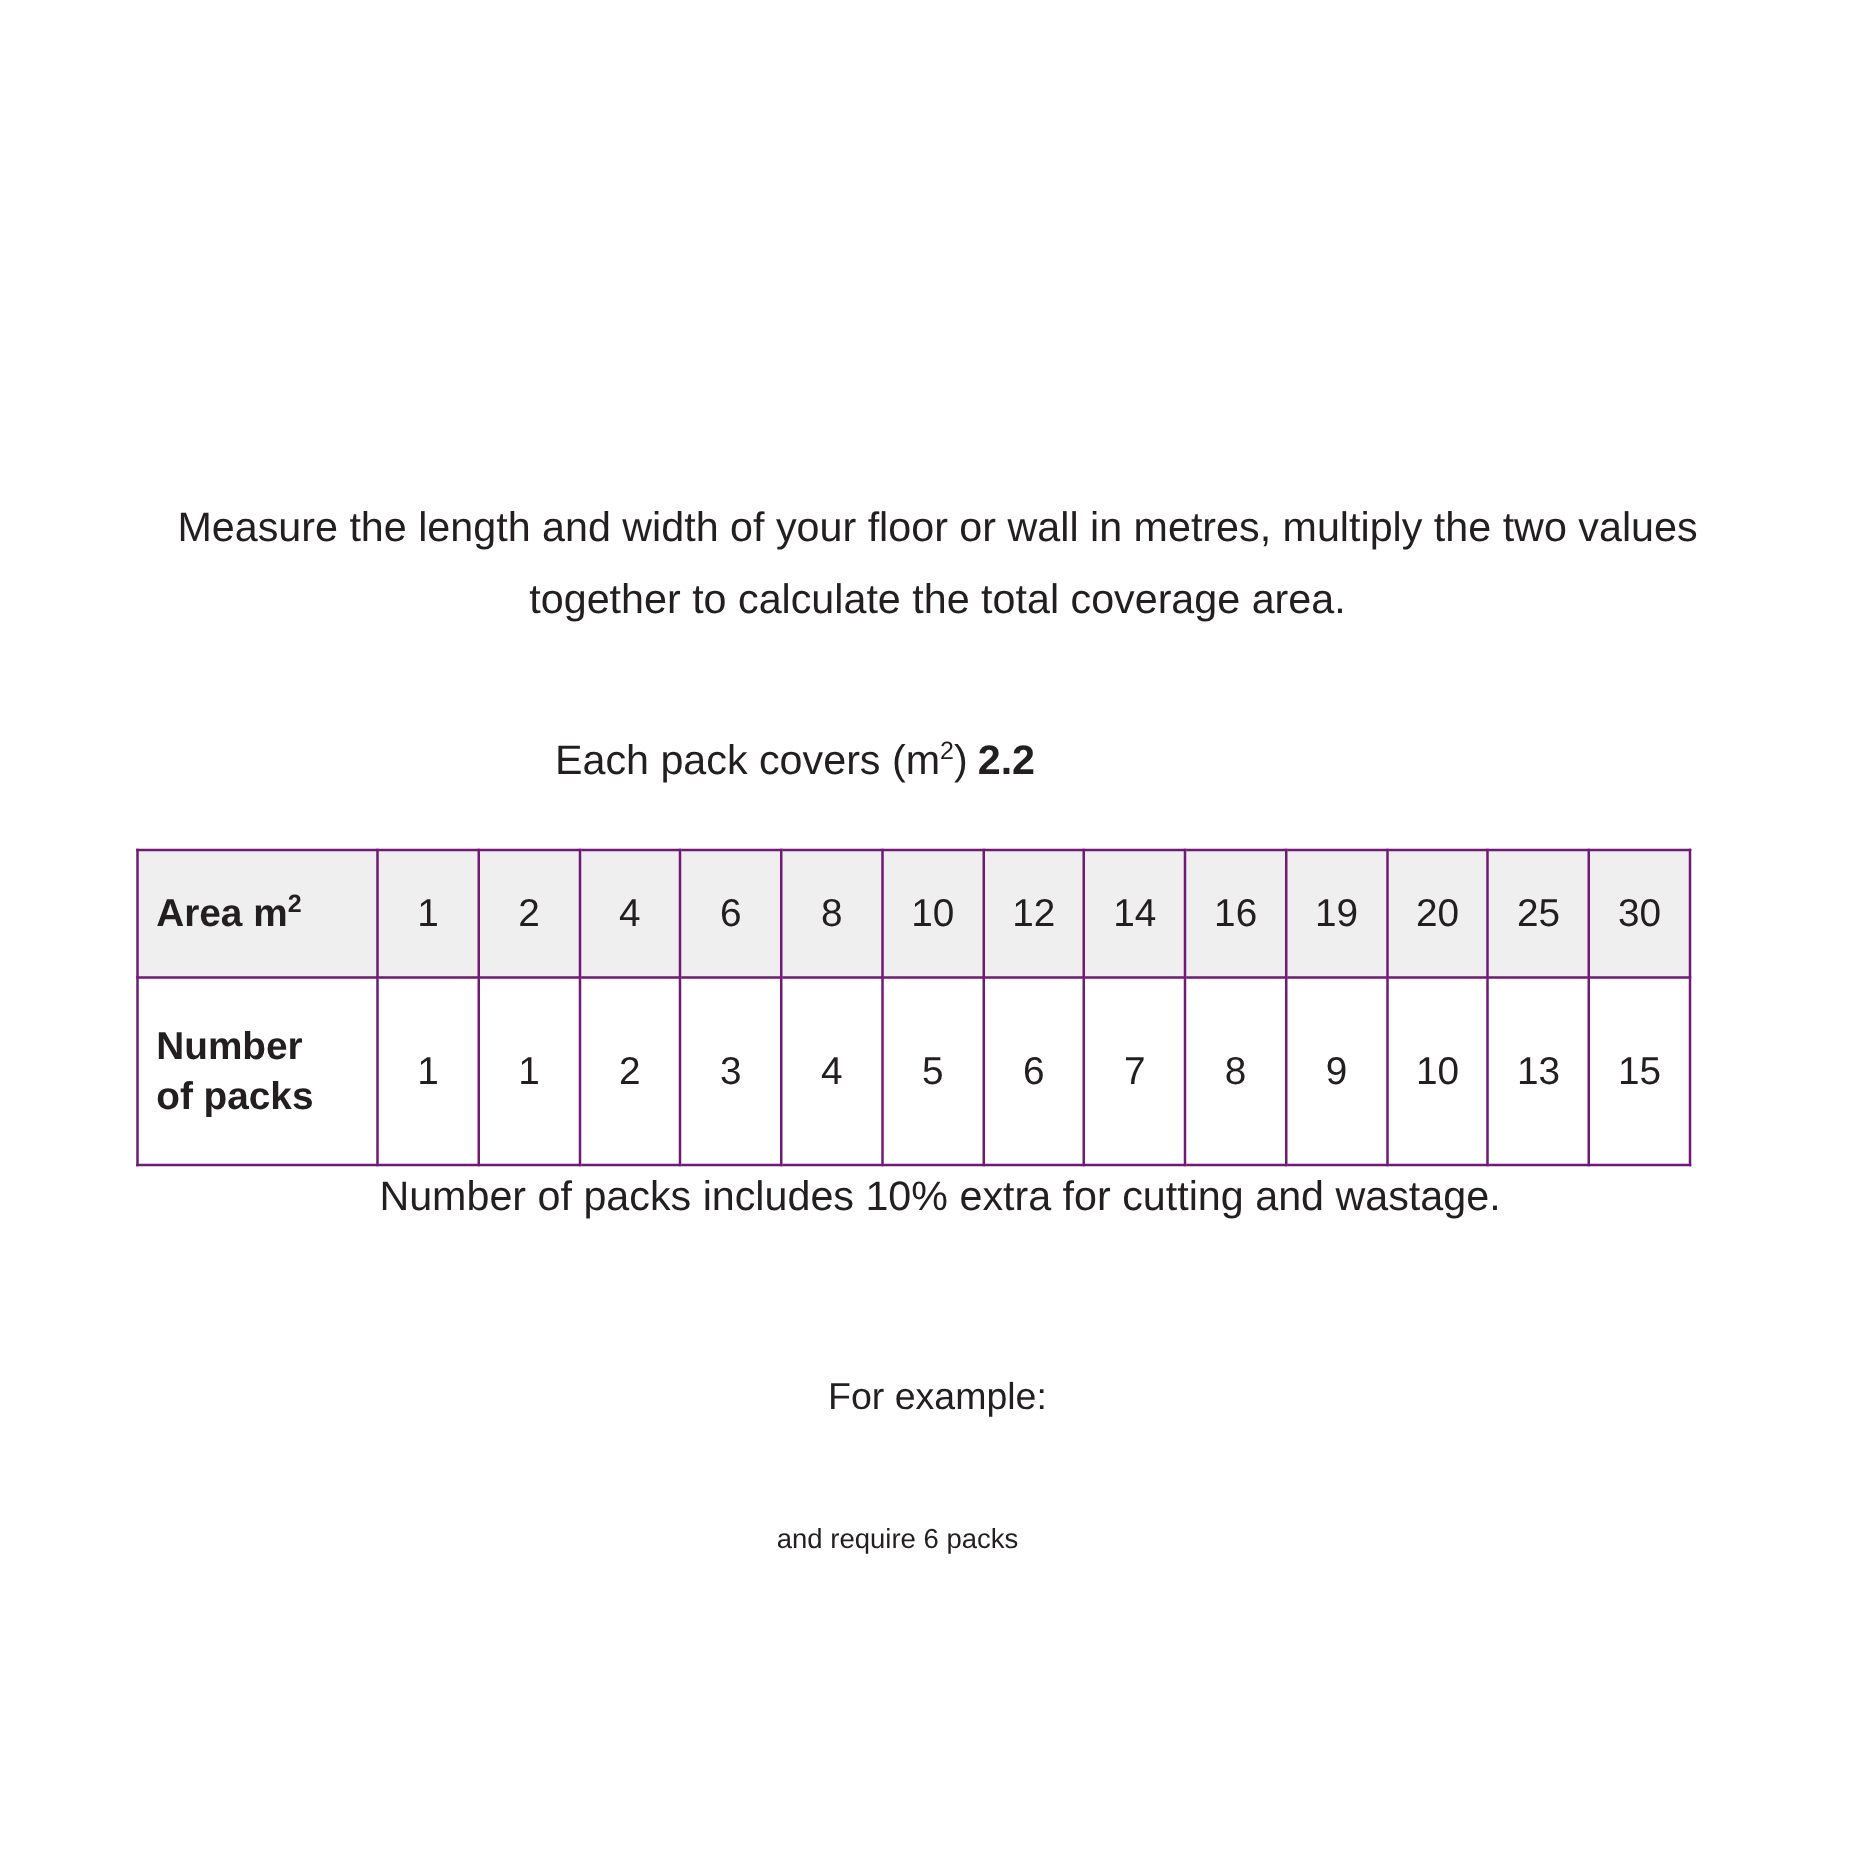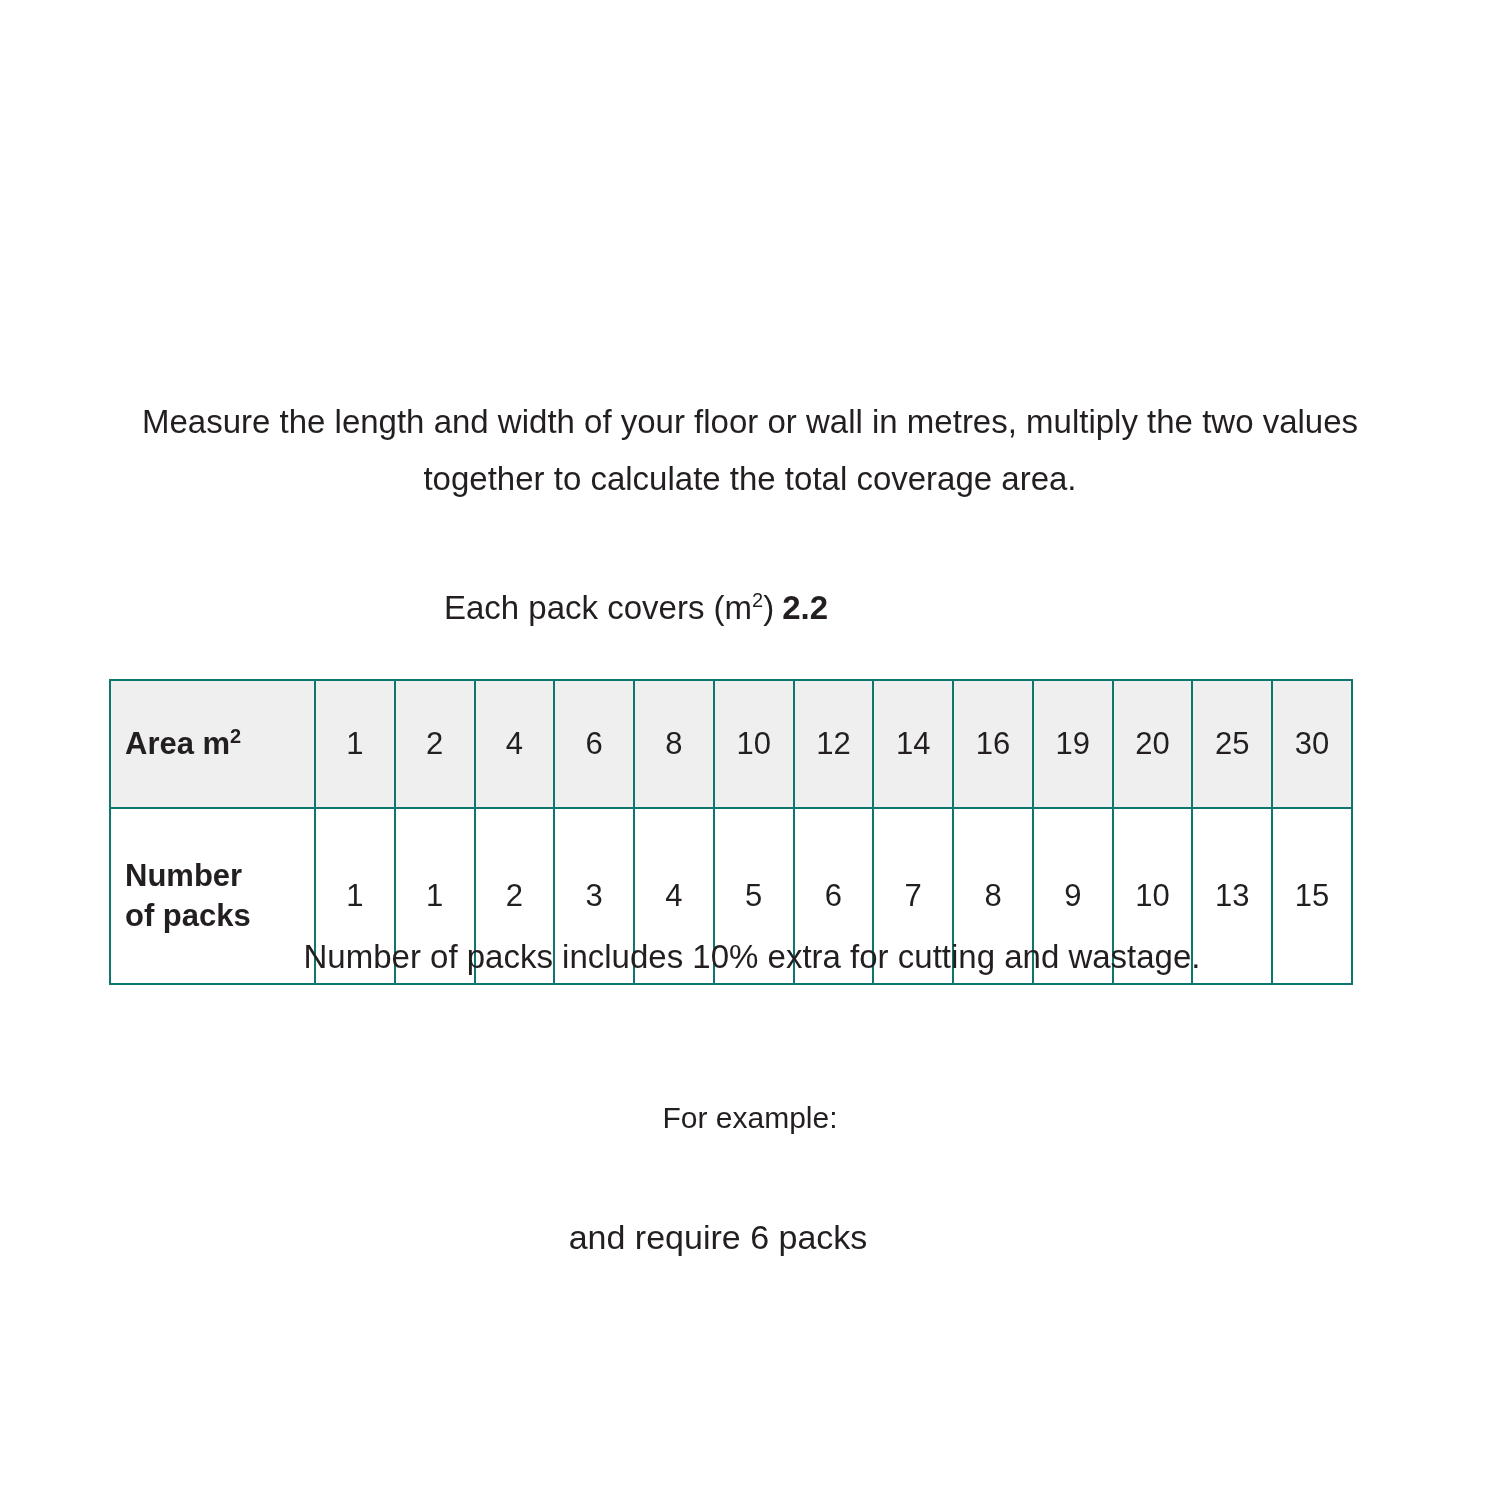--- a/index.html
+++ b/index.html
@@ -65,26 +65,26 @@
     top: 679px;
     left: 109px;
     width: 1244px;
   }
   table.packs {
     border-collapse: collapse;
     width: 100%;
     table-layout: fixed;
   }
   table.packs td {
-    border: 2px solid #0f766e;
+    border: 2px solid #701a75;
     text-align: center;
     font-size: 31px;
     font-weight: 400;
     color: #231f20;
-    padding: 17px;
+    padding: 4px;
     height: 48px;
   }
   table.packs tr.head td {
     background: #efefef;
     height: 92px;
   }
   table.packs tr.body td {
     background: #ffffff;
     height: 140px;
   }
@@ -129,21 +129,21 @@
     width: 1500px;
     text-align: center;
     font-size: 30px;
   }
   .example-line2 {
     position: absolute;
     top: 1218px;
     left: 0;
     width: 1436px;
     text-align: center;
-    font-size: 34px;
+    font-size: 22px;
   }
   .example-line1 .sup {
     font-size: 19px;
     vertical-align: super;
   }
 </style>
 </head>
 <body>
 
 <div class="page">

